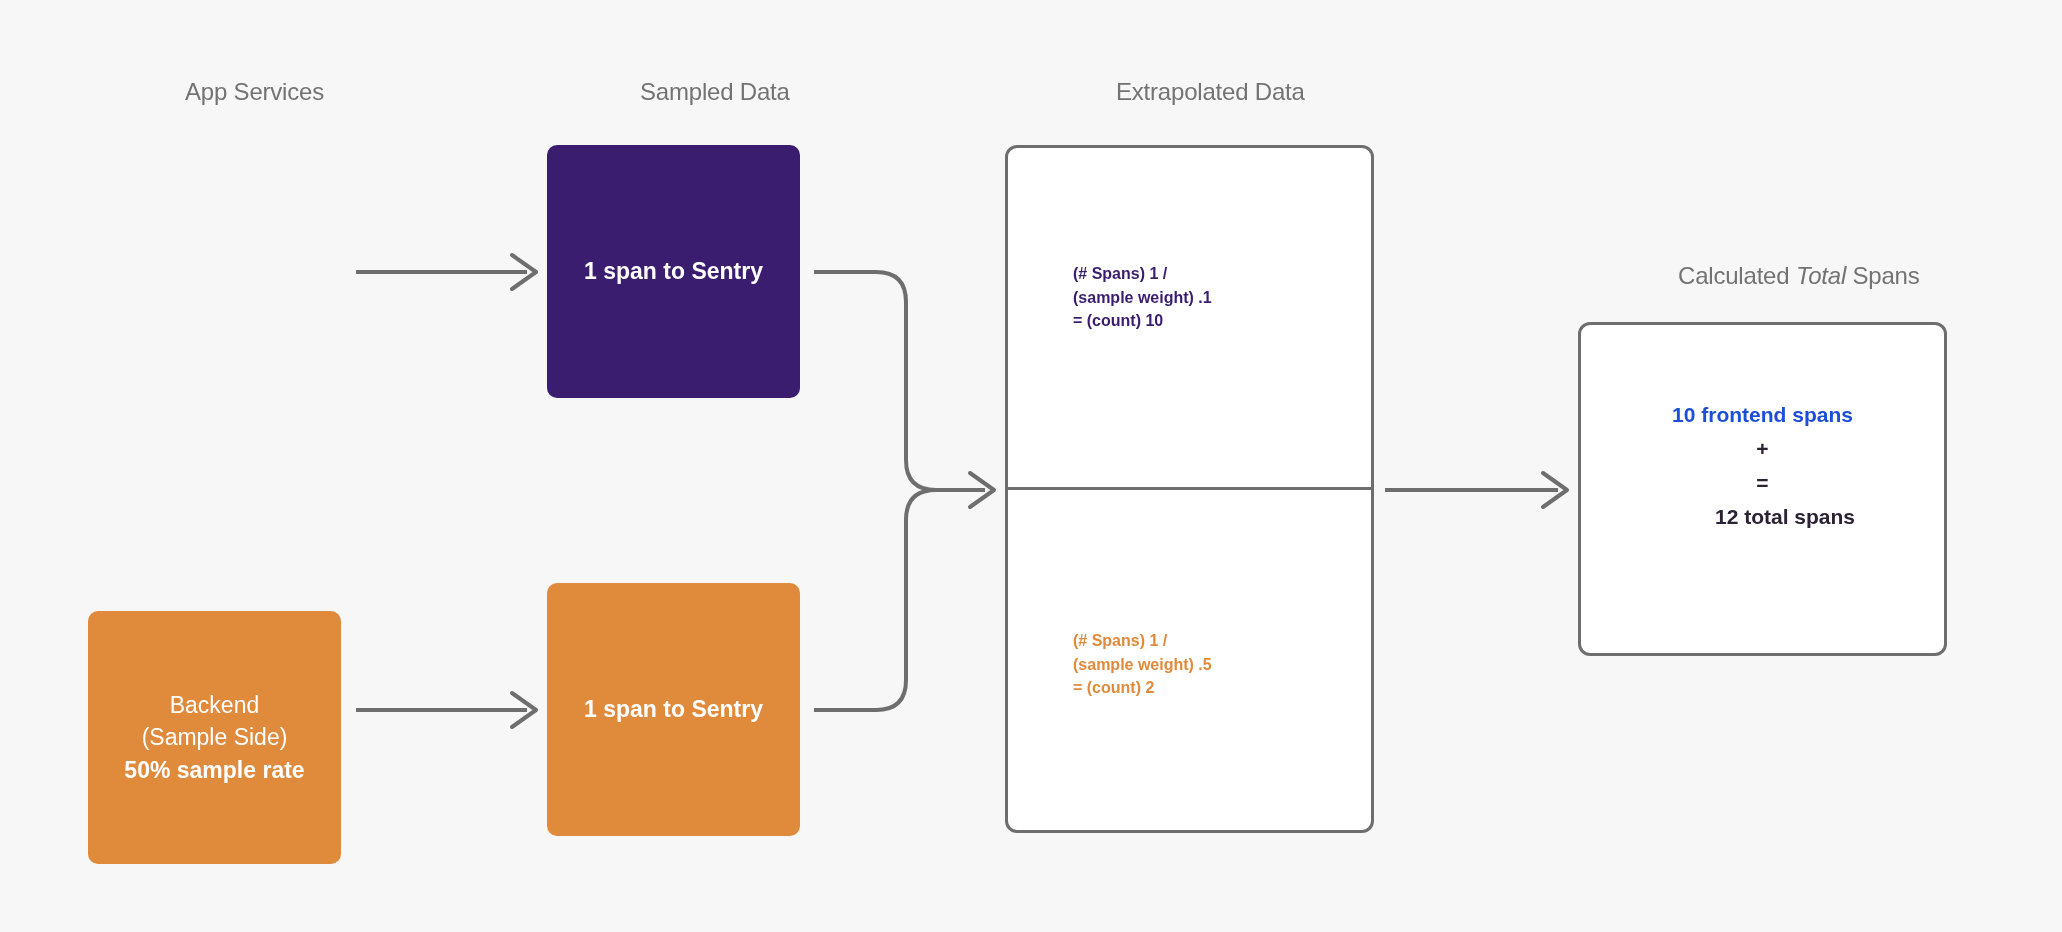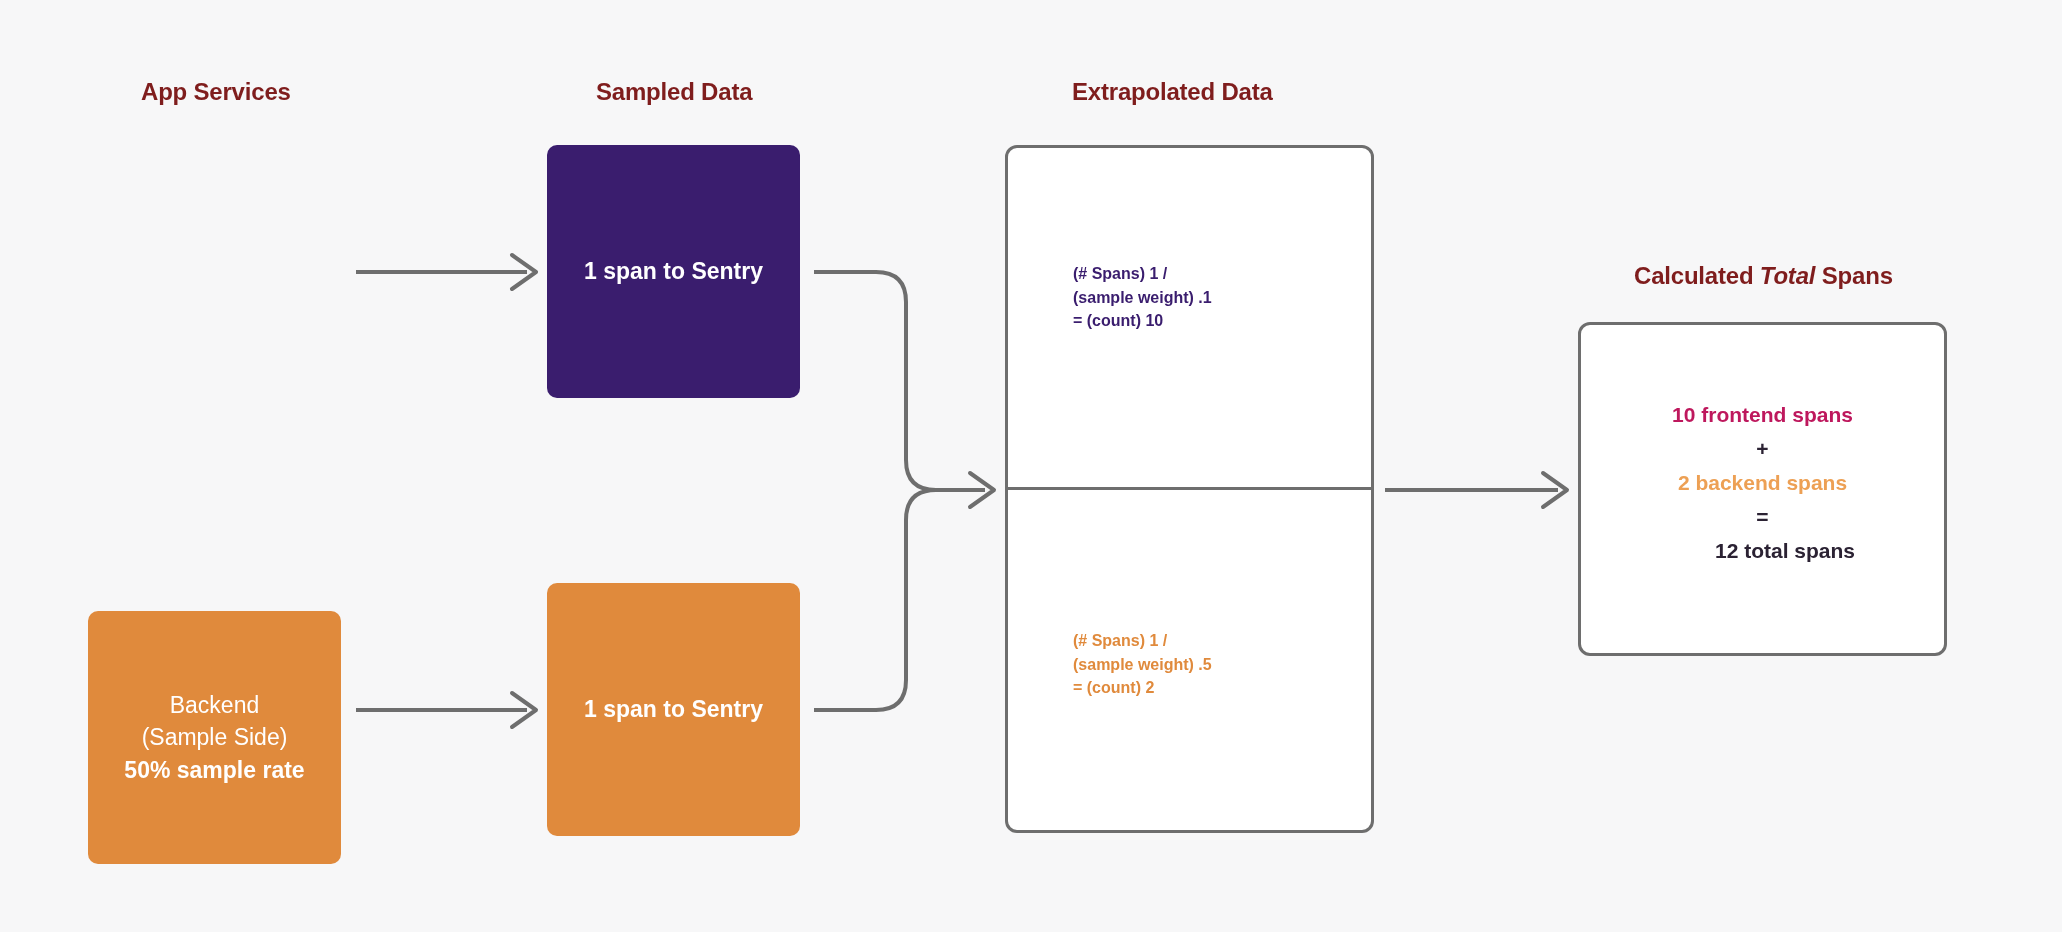--- a/index.html
+++ b/index.html
@@ -16,24 +16,25 @@
     width: 2062px;
     height: 932px;
     background: #f7f7f8;
     overflow: hidden;
   }
 
   
   .col-title {
     position: absolute;
     font-size: 24px;
-    font-weight: 700;
-    color: #7f1d1d;
+    font-weight: 400;
+    color: #737373;
     letter-spacing: -0.2px;
     white-space: nowrap;
+    margin-left: 44px;
   }
   .col-title .ital { font-style: italic; }
 
   
   .solid-box {
     position: absolute;
     border-radius: 10px;
     display: flex;
     flex-direction: column;
     align-items: center;
@@ -87,21 +88,21 @@
     line-height: 1.0;
   }
   .result-stack .rline {
     display: block;
     font-size: 21px;
     font-weight: 700;
     white-space: nowrap;
     margin: 0 0 13px 0;
   }
   .result-stack .rline:last-child { margin-bottom: 0; padding-left: 45px; }
-  .r-purple { color: #be185d; }
+  .r-purple { color: #1d4ed8; }
   .r-orange { color: #eda054; }
   .r-dark   { color: #2b2233; }
   .r-op     { color: #2b2233; font-size: 20px; }
 
   
   .conn {
     position: absolute;
     overflow: visible;
   }
   .conn path, .conn line, .conn polyline {
@@ -159,21 +160,20 @@
     <span class="row">(# Spans) 1 /</span>
     <span class="row">(sample weight) .5</span>
     <span class="row">=  (count) 2</span>
   </div>
 
   <div class="outline-box" style="left:1578px; top:322px; width:369px; height:334px;"></div>
 
   <div class="result-stack" style="left:1578px; top:404px; width:369px;">
     <span class="rline r-purple">10 frontend spans</span>
     <span class="rline r-op">+</span>
-    <span class="rline r-orange">2 backend spans</span>
     <span class="rline r-op">=</span>
     <span class="rline r-dark">12 total spans</span>
   </div>
 
   <svg class="conn" style="left:0; top:0; width:2062px; height:932px;" viewBox="0 0 2062 932">
     <line x1="356" y1="272" x2="527" y2="272"></line>
     <polyline class="arrowhead" points="512,255 536,272 512,289"></polyline>
   </svg>
 
   <svg class="conn" style="left:0; top:0; width:2062px; height:932px;" viewBox="0 0 2062 932">

